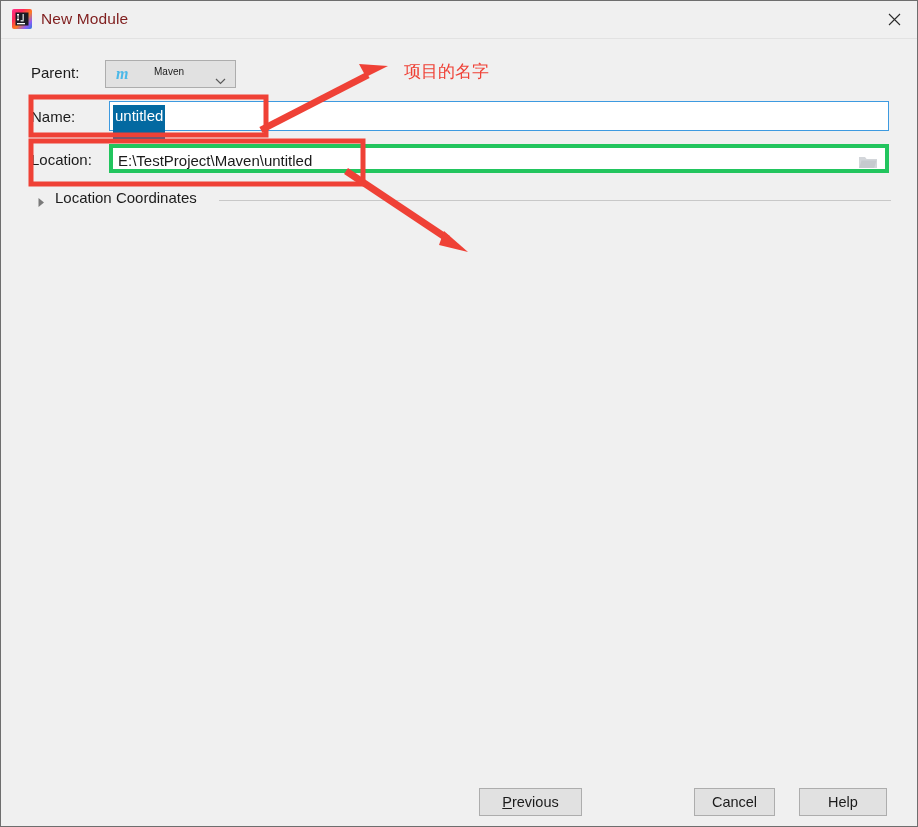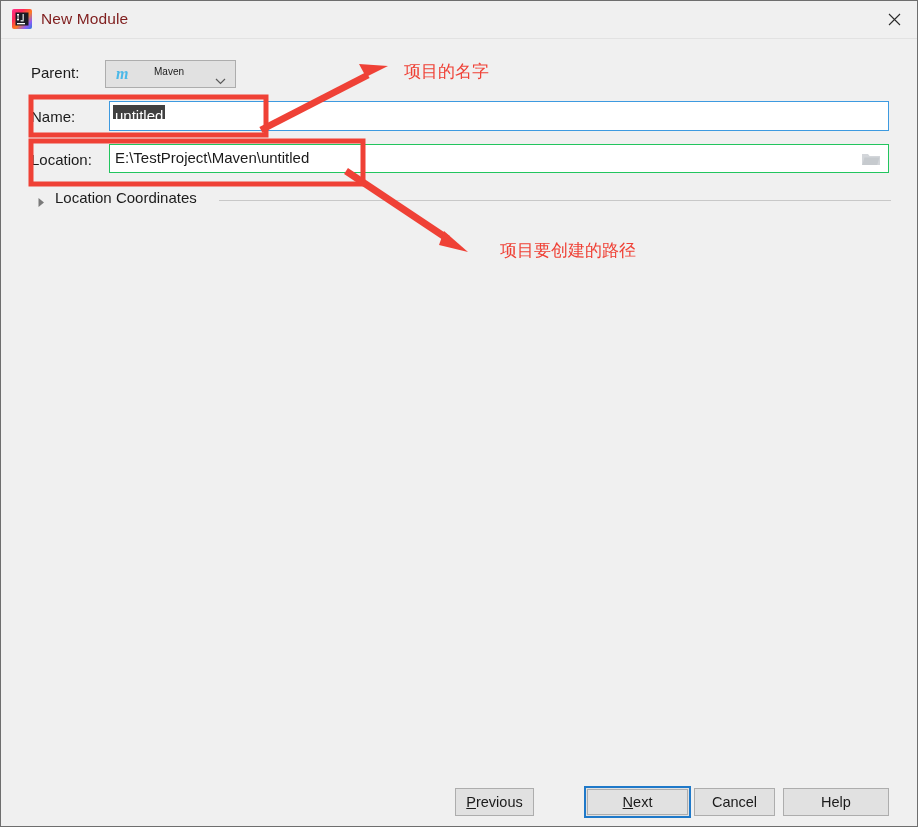--- a/index.html
+++ b/index.html
@@ -109,39 +109,39 @@
     border: 1px solid #3d9ae0;
     font-family: "Liberation Sans", sans-serif;
     font-size: 15px;
     color: #1b1b1b;
     padding: 0 4px;
     outline: none;
   }
   #name-highlight {
     position: absolute;
     left: 112px; top: 104px;
-    height: 14px;
-    background: #404040;
+    height: 34px;
+    background: #0369a1;
     color: #ffffff;
     font-size: 15px;
     line-height: 22px;
     padding: 0 2px;
     white-space: nowrap;
     pointer-events: none;
   }
 
   
   #location-label { left: 30px; top: 150px; }
   #location-field {
     position: absolute;
     left: 108px; top: 143px;
     width: 780px; height: 29px;
     box-sizing: border-box;
     background: #ffffff;
-    border: 1px solid #22c55e;
+    border: 4px solid #22c55e;
   }
   #location-value {
     position: absolute;
     left: 5px; top: 4px;
     font-size: 15px;
     color: #1b1b1b;
     white-space: nowrap;
   }
   #browse-button {
     position: absolute;
@@ -185,21 +185,21 @@
     background: #e1e1e1;
     border: 1px solid #adadad;
     font-family: "Liberation Sans", sans-serif;
     font-size: 14.5px;
     color: #1b1b1b;
     display: flex;
     align-items: center;
     justify-content: center;
     cursor: default;
   }
-  #btn-previous { left: 454px; width: 79px; text-align: right; }
+  #btn-previous { left: 478px; width: 103px; text-align: right; }
   #btn-next-focus {
     position: absolute;
     left: 583px; top: 785px;
     width: 107px; height: 32px;
     box-sizing: border-box;
     border: 2px solid #1f79c9;
     background: #e1e1e1;
     cursor: default;
   }
   #btn-next {
@@ -209,21 +209,21 @@
     box-sizing: border-box;
     background: #e1e1e1;
     border: 1px solid #adadad;
     font-size: 14.5px;
     color: #1b1b1b;
     display: flex;
     align-items: center;
     justify-content: center;
   }
   #btn-cancel { left: 693px; width: 81px; }
-  #btn-help   { left: 782px; width: 106px; }
+  #btn-help   { left: 798px; width: 88px; }
   .mnemonic { text-decoration: underline; }
 
   
   #annotations {
     position: absolute;
     left: 15px; top: 0;
     width: 918px; height: 827px;
     pointer-events: none;
   }
   .anno-text {
@@ -304,25 +304,20 @@
       </svg>
     </span>
     <span id="artifact-label">Location Coordinates</span>
     <span id="artifact-rule"></span>
   </div>
 
   <div class="dlg-button" id="btn-previous">
     <span><span class="mnemonic">P</span>revious</span>
   </div>
 
-  <div id="btn-next-focus">
-    <div id="btn-next">
-      <span><span class="mnemonic">N</span>ext</span>
-    </div>
-  </div>
 
   <div class="dlg-button" id="btn-cancel">
     <span>Cancel</span>
   </div>
 
   <div class="dlg-button" id="btn-help">
     <span>Help</span>
   </div>
 
   <div id="annotations">
@@ -336,16 +331,15 @@
         <path d="M245 129 L352 74" stroke="#ef4136" stroke-width="7" stroke-linecap="butt"></path>
         <path d="M372 65 L343 63 L350 76 Z" fill="#ef4136"></path>
       </g>
 
       <g>
         <path d="M330 170 L432 238" stroke="#ef4136" stroke-width="7" stroke-linecap="butt"></path>
         <path d="M452 251 L423 244 L428 230 Z" fill="#ef4136"></path>
       </g>
     </svg>
     <div class="anno-text" id="anno-name-text">项目的名字</div>
-    <div class="anno-text" id="anno-location-text">项目要创建的路径</div>
   </div>
 
 </div>
 
 </body></html>

